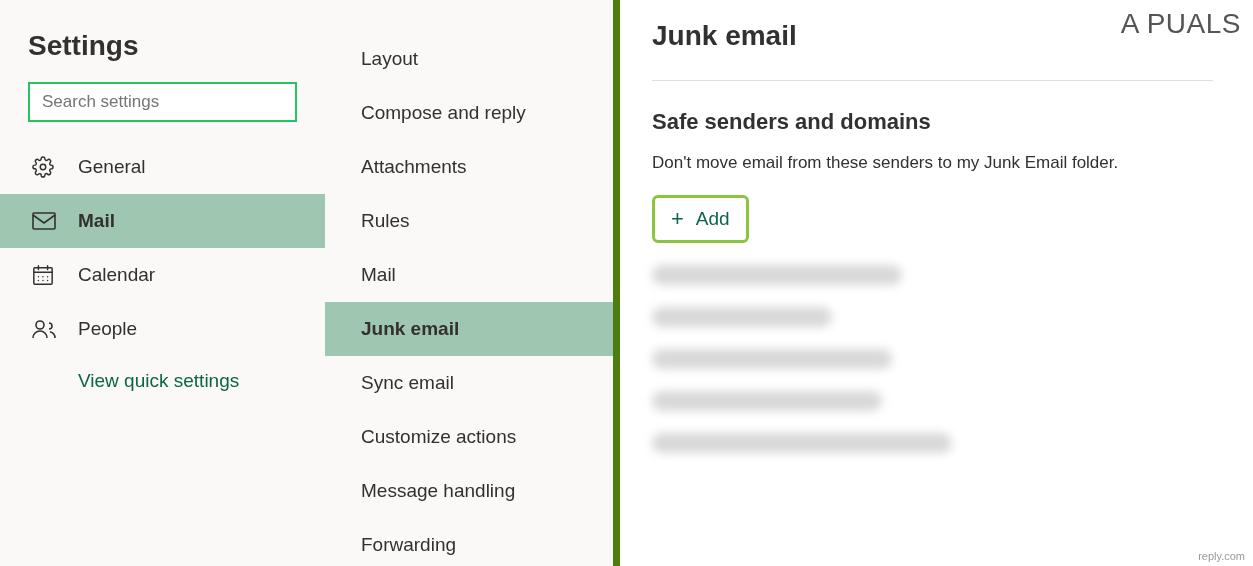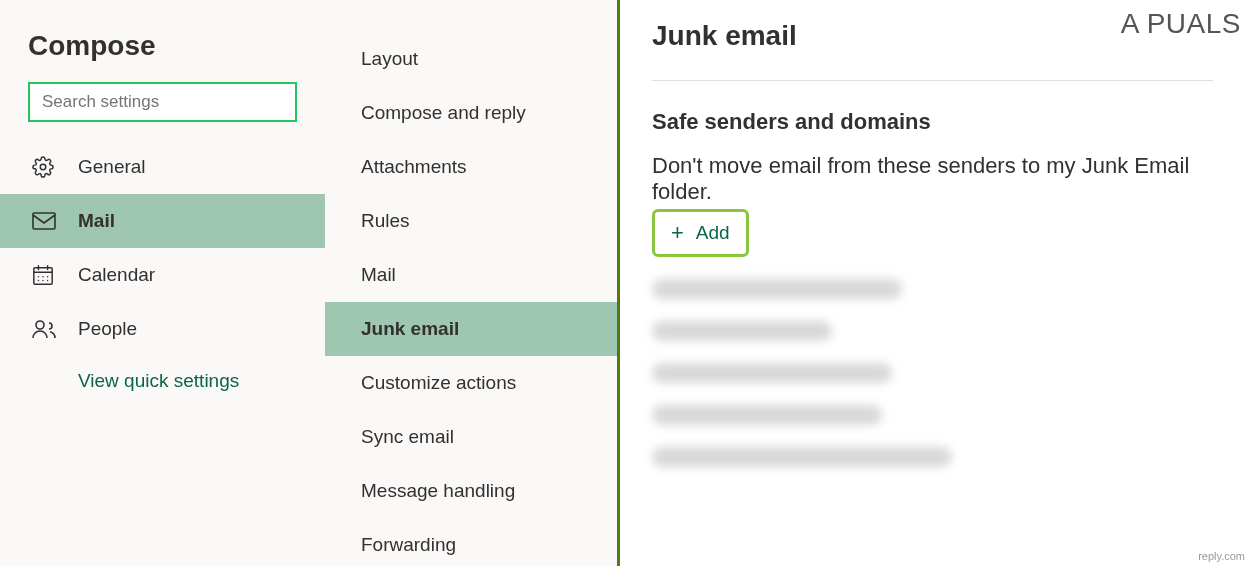--- a/index.html
+++ b/index.html
@@ -61,21 +61,21 @@
     .quick-settings {
       padding: 14px 0 0 78px;
       font-size: 19px;
       color: #0c6547;
       cursor: pointer;
     }
     .col2 {
       width: 295px;
       background: #faf9f8;
       padding-top: 32px;
-      border-right: 3px solid #4d7c0f;
+      border-right: 7px solid #4d7c0f;
     }
     .sub-item {
       padding: 0 0 0 36px;
       height: 54px;
       display: flex;
       align-items: center;
       font-size: 19px;
       color: #323130;
       cursor: pointer;
     }
@@ -99,23 +99,23 @@
       background: #e1dfdd;
       margin-bottom: 28px;
     }
     .section-title {
       font-size: 22px;
       font-weight: 600;
       color: #323130;
       margin-bottom: 18px;
     }
     .section-desc {
-      font-size: 22px;
-      color: #323130;
-      margin-bottom: 4px;
+      font-size: 17px;
+      color: #323130;
+      margin-bottom: 22px;
     }
     .add-btn {
       display: inline-flex;
       align-items: center;
       padding: 10px 16px;
       border: 3px solid #8bc53f;
       border-radius: 6px;
       cursor: pointer;
       background: #fff;
     }
@@ -155,21 +155,21 @@
       bottom: 4px;
       right: 8px;
       font-size: 11px;
       color: #999;
     }
   </style>
 </head>
 <body>
 
 <div class="col1">
-  <div class="settings-title">Compose</div>
+  <div class="settings-title">Settings</div>
   <div class="search-box">
     <input type="text" placeholder="Search settings" style="">
   </div>
 
   <div class="nav-item">
     <span class="nav-icon">
       <svg width="22" height="22" viewBox="0 0 24 24" fill="none" stroke="#323130" stroke-width="1.6">
           <circle cx="12" cy="12" r="3"></circle>
           <path d="M19.4 15a1.7 1.7 0 0 0 .34 1.87l.06.06a2 2 0 1 1-2.83 2.83l-.06-.06a1.7 1.7 0 0 0-1.87-.34 1.7 1.7 0 0 0-1.03 1.56V21a2 2 0 1 1-4 0v-.09A1.7 1.7 0 0 0 9 19.4a1.7 1.7 0 0 0-1.87.34l-.06.06a2 2 0 1 1-2.83-2.83l.06-.06A1.7 1.7 0 0 0 4.6 15a1.7 1.7 0 0 0-1.56-1.03H3a2 2 0 1 1 0-4h.09A1.7 1.7 0 0 0 4.6 9a1.7 1.7 0 0 0-.34-1.87l-.06-.06A2 2 0 1 1 7.03 4.24l.06.06A1.7 1.7 0 0 0 9 4.6a1.7 1.7 0 0 0 1.03-1.56V3a2 2 0 1 1 4 0v.09c0 .68.4 1.3 1.03 1.56a1.7 1.7 0 0 0 1.87-.34l.06-.06a2 2 0 1 1 2.83 2.83l-.06.06A1.7 1.7 0 0 0 19.4 9c.26.63.88 1.03 1.56 1.03H21a2 2 0 1 1 0 4h-.09a1.7 1.7 0 0 0-1.56 1.03z"></path>
         </svg>
@@ -210,22 +210,22 @@
   <div class="quick-settings">View quick settings</div>
 </div>
 
 <div class="col2">
   <div class="sub-item">Layout</div>
   <div class="sub-item">Compose and reply</div>
   <div class="sub-item">Attachments</div>
   <div class="sub-item">Rules</div>
   <div class="sub-item">Mail</div>
   <div class="sub-item selected">Junk email</div>
+  <div class="sub-item">Sync email</div>
   <div class="sub-item">Customize actions</div>
-  <div class="sub-item">Sync email</div>
   <div class="sub-item">Message handling</div>
   <div class="sub-item">Forwarding</div>
 </div>
 
 <div class="col3">
   <div class="page-title">Junk email</div>
   <div class="divider"></div>
   <div class="section-title">Safe senders and domains</div>
   <div class="section-desc">Don't move email from these senders to my Junk Email folder.</div>
   <div class="add-btn">

